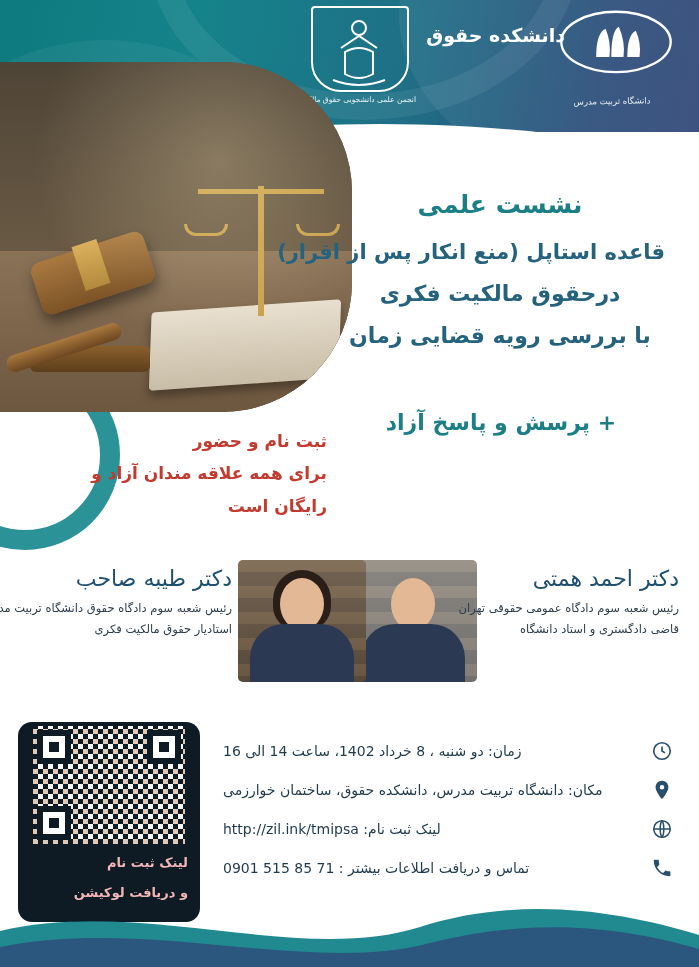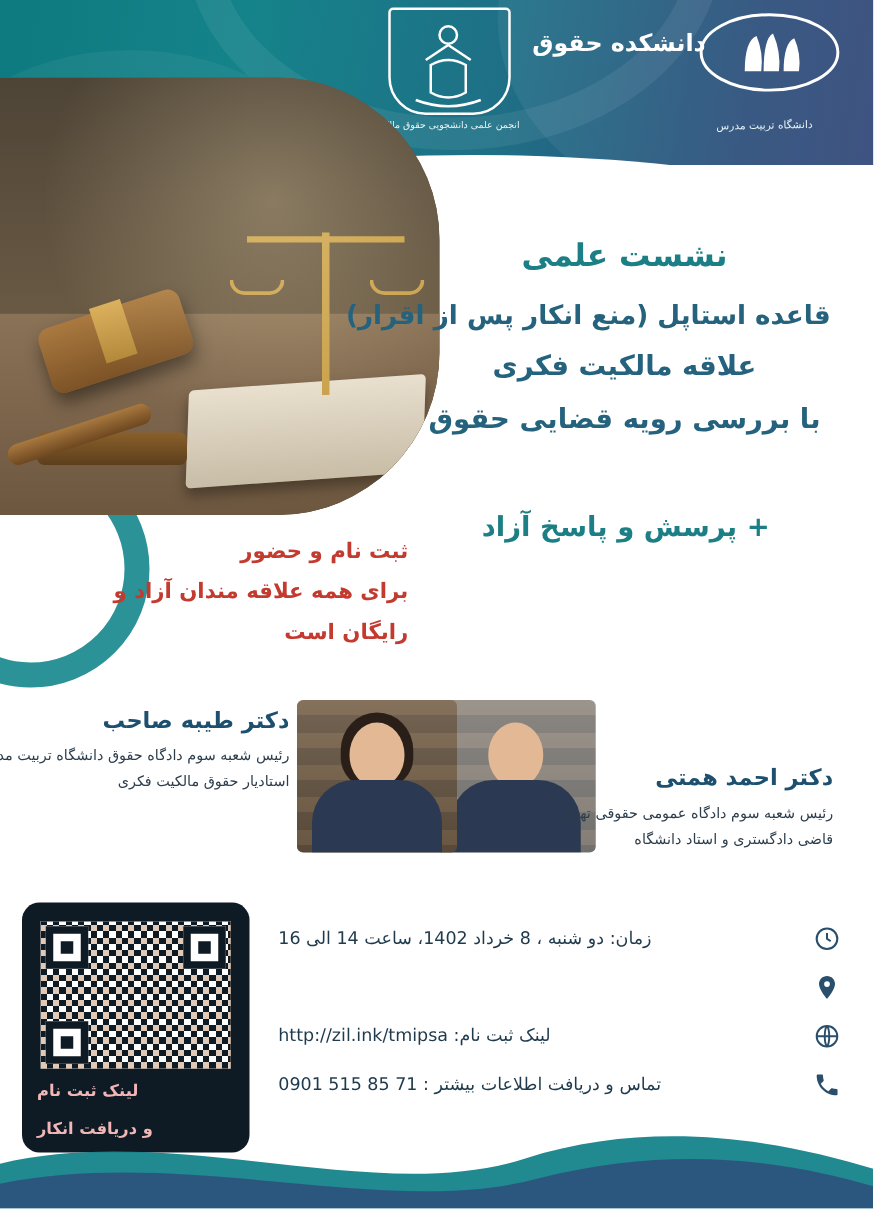--- a/index.html
+++ b/index.html
@@ -202,48 +202,48 @@
   .free-note .fn2 { font-size: 17px; font-weight: bold; color: #c33a2f; line-height: 1.9; }
 
   
   .speakers { position: absolute; top: 560px; left: 0; width: 699px; height: 140px; }
   .speaker { position: absolute; top: 0; height: 134px; }
   .speaker .photo {
     position: absolute; top: 0; width: 128px; height: 122px;
     border-radius: 5px; overflow: hidden;
   }
   .sp-text { position: absolute; top: 6px; direction: rtl; text-align: right; }
-  .sp-name { font-size: 18px; font-weight: bold; color: #1d4f6e; margin-bottom: 7px; }
+  .sp-name { font-size: 22px; font-weight: normal; color: #1d4f6e; margin-bottom: 7px; }
   .sp-role { font-size: 11.5px; color: #2c3d4c; line-height: 1.85; white-space: nowrap; }
 
   
   #sp-hemmati { right: 20px; width: 330px; }
   #sp-hemmati .photo { left: 0; background: linear-gradient(180deg,#b9c4cc 0%, #8d9aa5 100%); }
-  #sp-hemmati .sp-text { right: 12px; width: 190px; margin-top: 46px; }
+  #sp-hemmati .sp-text { right: 0; width: 190px; }
 
   
   #sp-saheb { left: 16px; width: 350px; }
   #sp-saheb .photo { right: 0; background: linear-gradient(180deg,#8f8475 0%, #5d5347 100%); }
   #sp-saheb .sp-text { left: 6px; width: 210px; }
 
   .face { position: absolute; left: 50%; transform: translateX(-50%); }
   .face .head { width: 44px; height: 52px; border-radius: 50%; background: #e3b894; position: absolute; top: 18px; left: -22px; }
   .face .body { width: 104px; height: 58px; border-radius: 34px 34px 0 0; position: absolute; top: 64px; left: -52px; background: #2b3a52; }
   .face .hair { width: 58px; height: 60px; border-radius: 50% 50% 40% 40%; background: #2a1f18; position: absolute; top: 10px; left: -29px; }
   .shelf { position: absolute; left: 0; top: 0; width: 100%; height: 100%;
            background: repeating-linear-gradient(180deg, rgba(120,90,60,.45) 0 12px, rgba(80,60,40,.45) 12px 26px); }
 
   
   .qr-card {
     position: absolute; left: 18px; top: 722px;
     width: 182px; height: 200px;
     background: #0f1b24;
     border-radius: 14px;
-    padding: 15px 12px 8px;
-    text-align: left;
+    padding: 4px 12px 8px;
+    text-align: right;
   }
   .qr-img {
     width: 152px; height: 118px; margin: 0 auto;
     background:
       repeating-linear-gradient(90deg, #0f1b24 0 5px, #ffffff 5px 10px),
       repeating-linear-gradient(0deg, #0f1b24 0 5px, #ffffff 5px 10px);
     background-blend-mode: difference;
     background-color: #ffffff;
     position: relative;
   }
@@ -328,22 +328,22 @@
     <div class="block"></div>
     <div class="gavel-handle"></div>
     <div class="gavel-head"></div>
     <div class="gavel-band"></div>
     <div class="glow"></div>
   </div>
 
   <div class="title-block">
     <div class="t-kicker">نشست علمی</div>
     <div class="t-line l1">قاعده استاپل (منع انکار پس از اقرار)</div>
-    <div class="t-line">علاقه مالکیت فکری</div>
-    <div class="t-line">با بررسی رویه قضایی حقوق</div>
+    <div class="t-line">درحقوق مالکیت فکری</div>
+    <div class="t-line">با بررسی رویه قضایی زمان</div>
   </div>
   <div class="qa-line">+ پرسش و پاسخ آزاد</div>
 
   <div class="free-note">
     <div class="fn1">ثبت نام و حضور</div>
     <div class="fn2">برای همه علاقه مندان آزاد و رایگان است</div>
   </div>
 
   <div class="speakers">
 
@@ -385,41 +385,42 @@
           <i></i>
         </div>
       <div class="eye tr">
           <i></i>
         </div>
       <div class="eye bl">
           <i></i>
         </div>
     </div>
     <div class="qr-caption">لینک ثبت نام</div>
-    <div class="qr-caption">و دریافت انکار</div>
+    <div class="qr-caption">و دریافت لوکیشن</div>
   </div>
 
   <div class="info">
 
     <div class="info-row">
       <span class="ic">
         <svg width="22" height="22" viewBox="0 0 24 24" fill="none" stroke="#2a4f6d" stroke-width="1.8">
           <circle cx="12" cy="12" r="9"></circle>
             <path d="M12 7v5l3.2 2"></path>
         </svg>
       </span>
       <span class="txt">زمان: دو شنبه ، 8 خرداد 1402، ساعت 14 الی 16</span>
     </div>
 
     <div class="info-row">
       <span class="ic">
         <svg width="22" height="22" viewBox="0 0 24 24" fill="#2a4f6d">
           <path d="M12 2c-3.9 0-7 3.1-7 7 0 5.2 7 13 7 13s7-7.8 7-13c0-3.9-3.1-7-7-7zm0 9.5A2.5 2.5 0 1 1 12 6.5a2.5 2.5 0 0 1 0 5z"></path>
         </svg>
       </span>
+      <span class="txt">مکان: دانشگاه تربیت مدرس، دانشکده حقوق، ساختمان خوارزمی</span>
     </div>
 
     <div class="info-row">
       <span class="ic">
         <svg width="22" height="22" viewBox="0 0 24 24" fill="none" stroke="#2a4f6d" stroke-width="1.7">
           <circle cx="12" cy="12" r="9"></circle>
             <path d="M3 12h18M12 3c2.6 3 2.6 15 0 18M12 3c-2.6 3-2.6 15 0 18"></path>
         </svg>
       </span>
       <span class="txt">لینک ثبت نام:  http://zil.ink/tmipsa</span>

